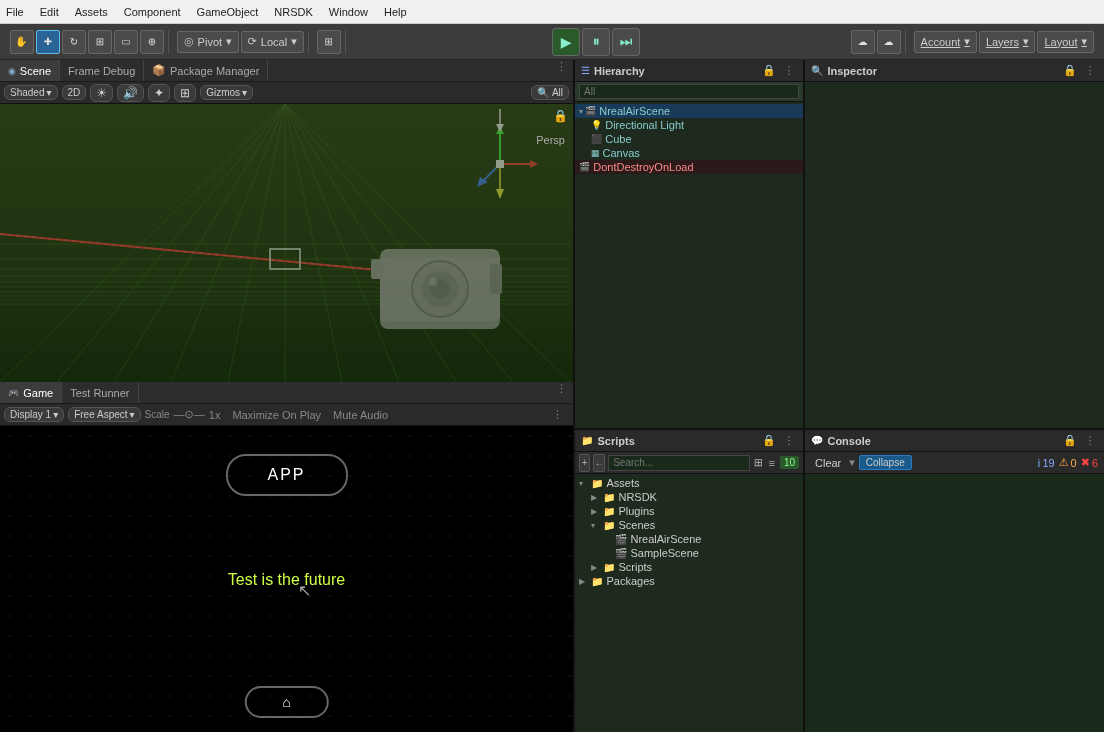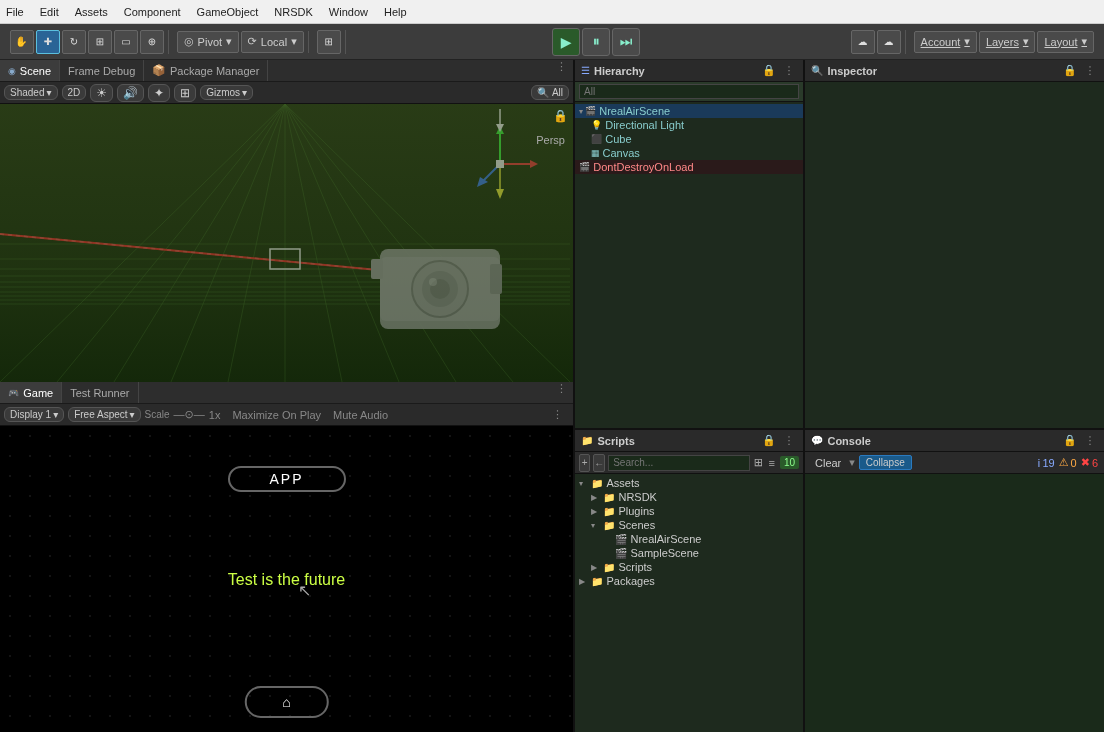--- a/index.html
+++ b/index.html
@@ -206,28 +206,28 @@
     }
     .game-canvas {
       position: absolute;
       top: 22px; left: 0; right: 0; bottom: 0;
       background: #000;
       overflow: hidden;
     }
     
     .game-app-btn {
       position: absolute;
-      top: 40px; left: 50%;
+      top: 28px; left: 50%;
       transform: translateX(-50%);
       background: transparent;
       border: 2px solid #666;
       border-radius: 20px;
       color: #fff;
-      font-size: 14px;
-      padding: 3px 40px;
+      font-size: 16px;
+      padding: 10px 40px;
       cursor: pointer;
       letter-spacing: 2px;
     }
     .game-text {
       position: absolute;
       top: 145px; left: 50%;
       transform: translateX(-50%);
       color: #ccff44;
       font-size: 16px;
       white-space: nowrap;

